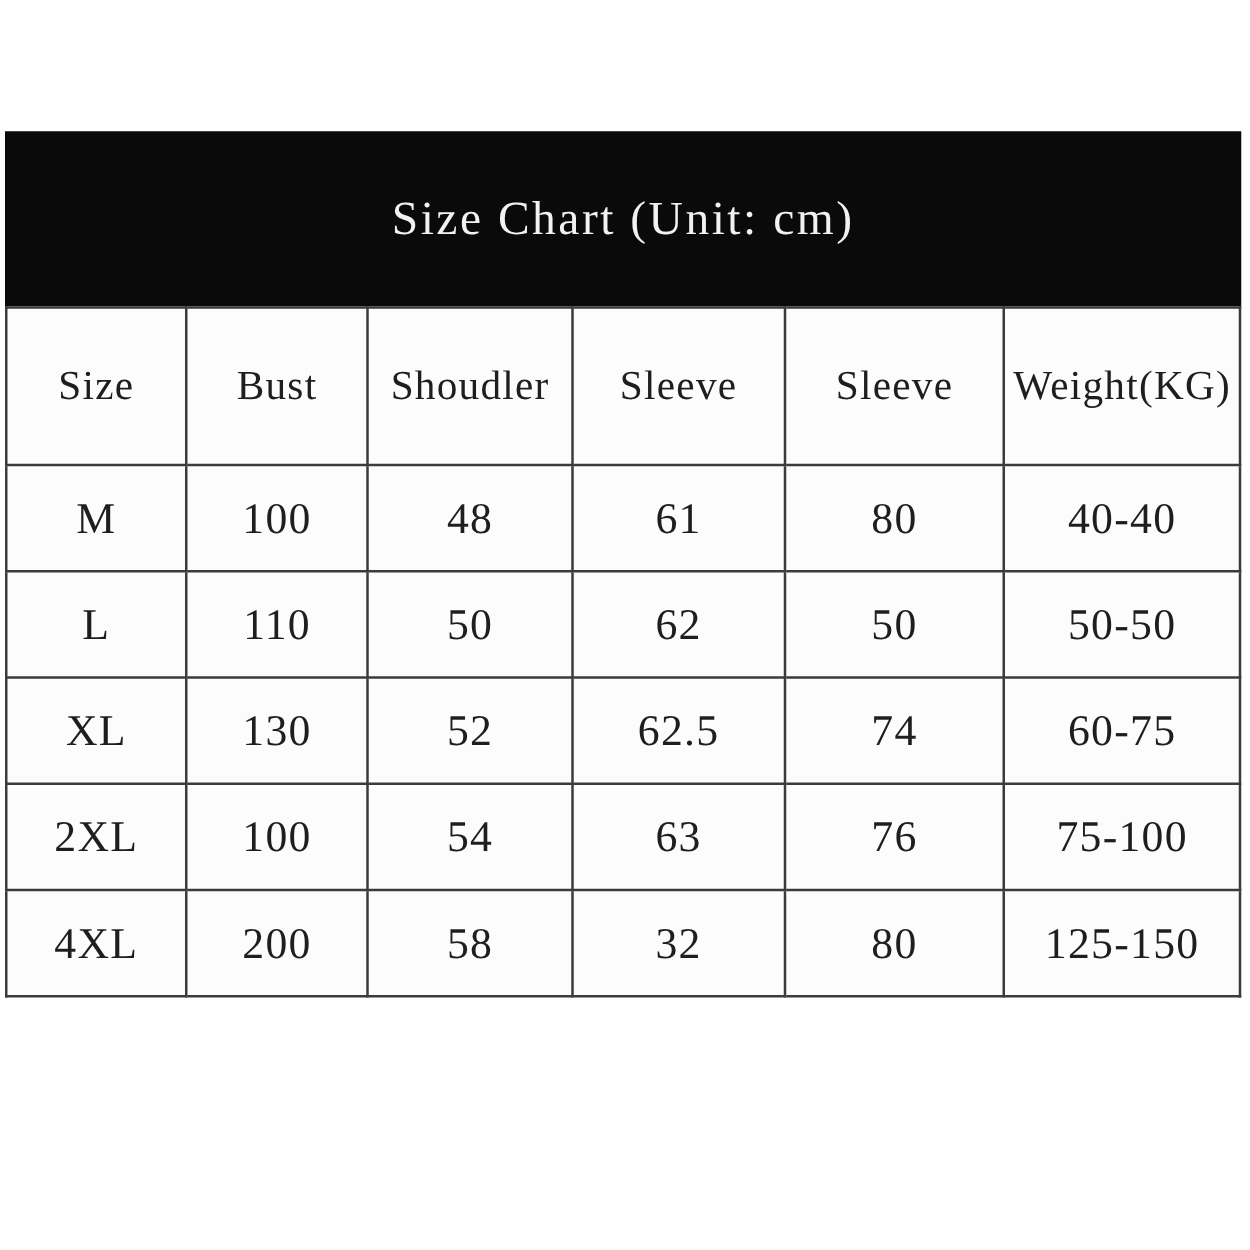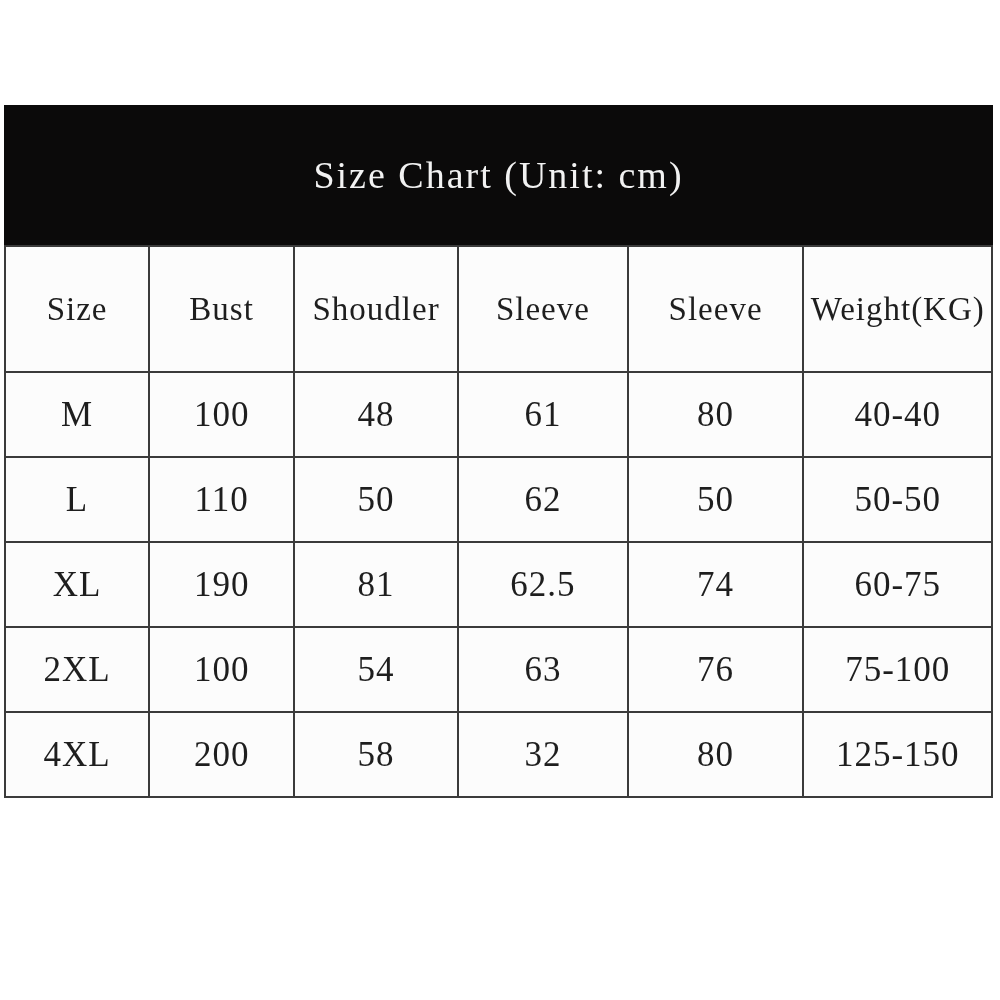--- a/index.html
+++ b/index.html
@@ -84,22 +84,22 @@
       <tr>
         <td>L</td>
         <td>110</td>
         <td>50</td>
         <td>62</td>
         <td>50</td>
         <td>50-50</td>
       </tr>
       <tr>
         <td>XL</td>
-        <td>190</td>
-        <td>81</td>
+        <td>130</td>
+        <td>52</td>
         <td>62.5</td>
         <td>74</td>
         <td>60-75</td>
       </tr>
       <tr>
         <td>2XL</td>
         <td>100</td>
         <td>54</td>
         <td>63</td>
         <td>76</td>

